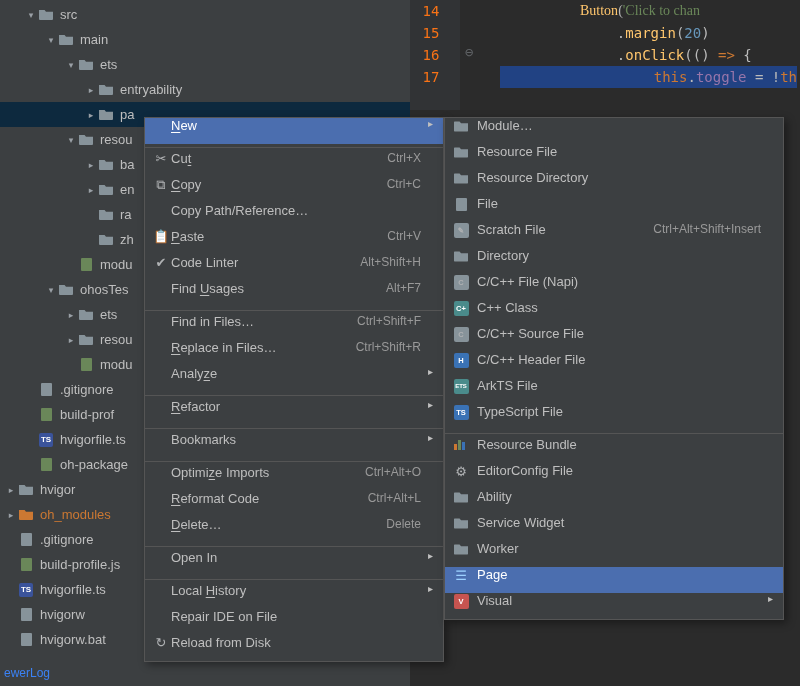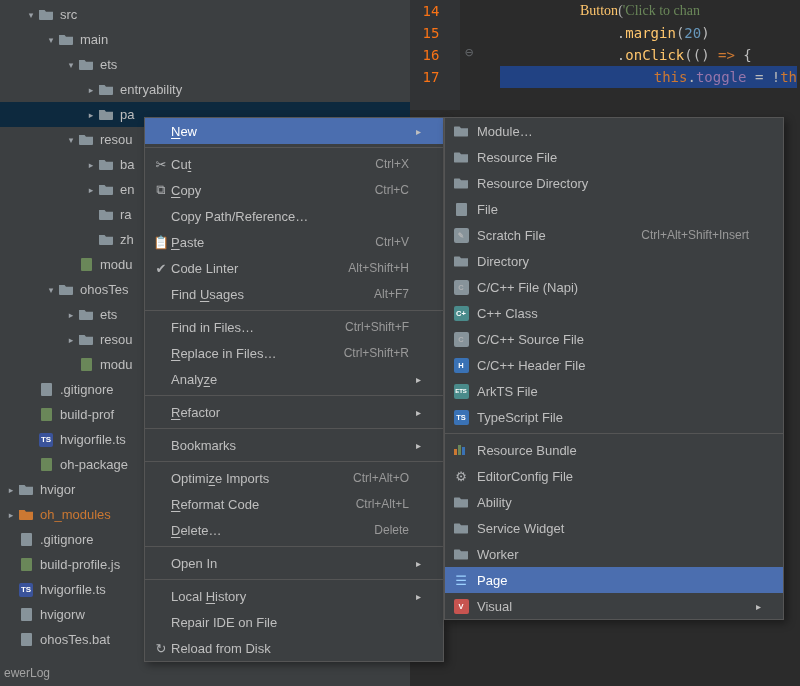--- a/index.html
+++ b/index.html
@@ -81,22 +81,22 @@
 
   
   .menu {
     position:absolute;
     background:#3c3f41;
     border:1px solid #555;
     box-shadow: 3px 3px 8px rgba(0,0,0,.4);
   }
   .menu1 { left:144px; top:117px; width:300px; }
   .menu-row {
-    display:flex; align-items:center; height:26px;
-    padding: 0 22px 0 6px;
+    display:flex; height:26px;
+    padding: 0 10px 0 6px;
   }
   .menu-row.sel { background:#4b6eaf; color:#fff; }
   .menu-row.sel .m-label, .menu-row.sel .m-shortcut { color:#fff; }
   .m-ico { width:20px; display:flex; justify-content:center; color:#afb1b3; }
   .m-label { flex:1; color:#bfbfbf; }
   .m-label .mn { text-decoration: underline; text-underline-offset:2px; }
   .m-shortcut { color:#999; font-size:12px; }
   .m-sub { color:#bfbfbf; font-size:10px; width:12px; text-align:right;}
   .menu-sep { height:1px; background:#555; margin:3px 0; }
 
@@ -109,21 +109,21 @@
   .sq-grey{ background:#87939a; }
   .sq-blue{ background:#3a72b5; color:#fff;}
   .sq-teal{ background:#4a8b8b; color:#fff;}
   .bars-ico{ width:14px; display:flex; gap:1px; align-items:flex-end;}
   .bars-ico span{ width:3px; background:#6a8759;}
   .bars-ico span:nth-child(1){height:6px;background:#cc7832;}
   .bars-ico span:nth-child(2){height:10px;background:#6a8759;}
   .bars-ico span:nth-child(3){height:8px;background:#3a72b5;}
 
   .bottom-label {
-    position:absolute; left:0; bottom:6px; color:#a3a3a3; font-size:12px;
+    position:absolute; left:0; bottom:6px; color:#3b82f6; font-size:12px;
     padding-left:4px;
   }
 </style>
 </head>
 <body>
 
 <div class="tree" id="tree">
     <div class="tree-row" style="padding-left: 24px;">
       <span class="arrow">▾</span>
       <span class="icon folder-icon"></span>
@@ -249,21 +249,21 @@
       <span class="label">hvigorfile.ts</span>
     </div>
     <div class="tree-row" style="padding-left: 4px;">
       <span class="arrow blank">▸</span>
       <span class="icon file-icon"></span>
       <span class="label">hvigorw</span>
     </div>
     <div class="tree-row" style="padding-left: 4px;">
       <span class="arrow blank">▸</span>
       <span class="icon file-icon"></span>
-      <span class="label">ohosTes.bat</span>
+      <span class="label">hvigorw.bat</span>
     </div>
   </div>
 <div class="bottom-label">ewerLog</div>
 
 <div class="editor">
   <div class="gutter" id="gutter">
       <div>14</div>
       <div>15</div>
       <div>16</div>
       <div>17</div>

